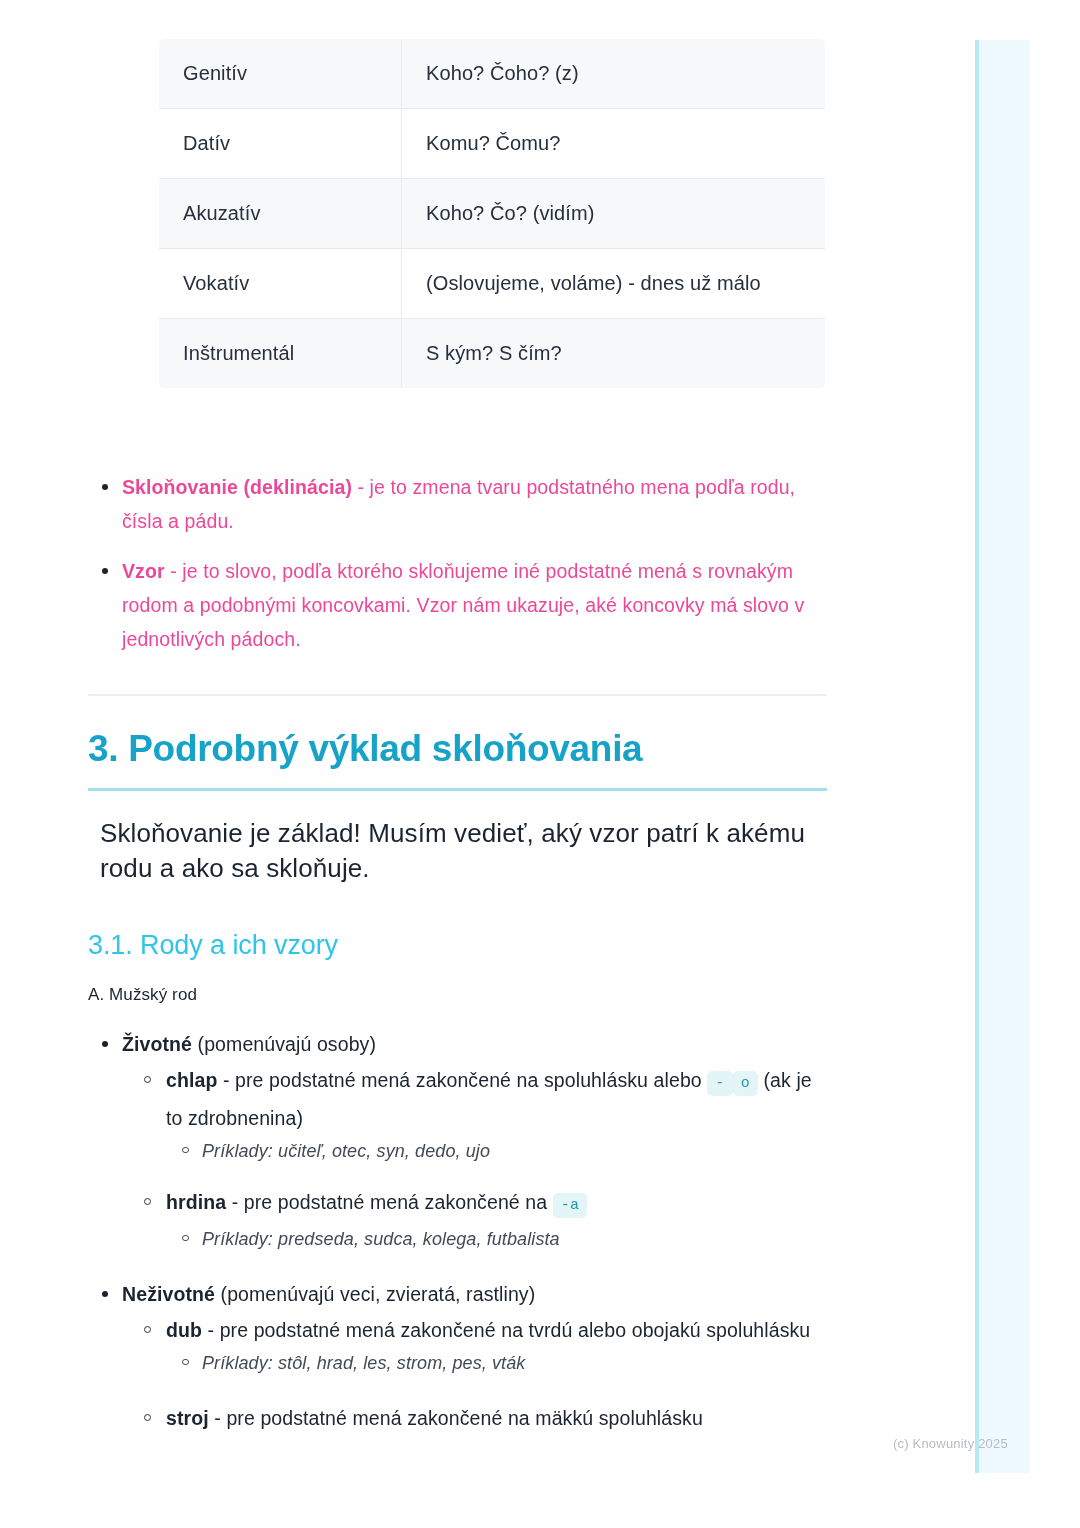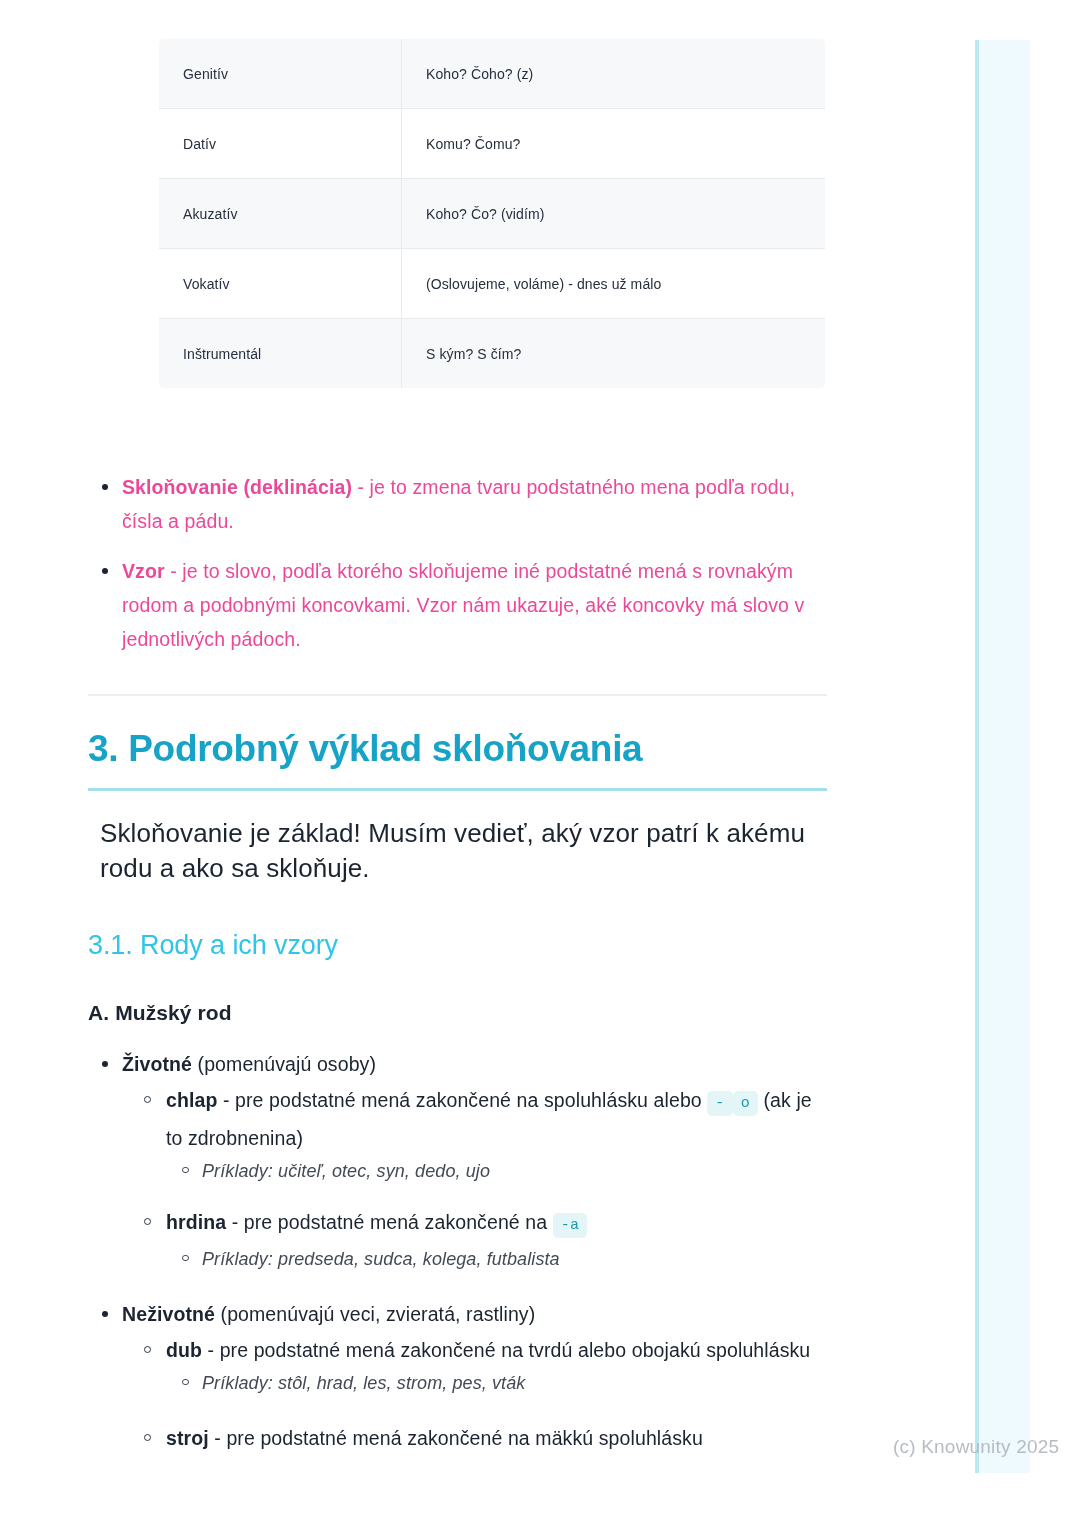--- a/index.html
+++ b/index.html
@@ -37,21 +37,21 @@
     border-collapse: collapse;
     table-layout: fixed;
     border: 1px solid #e7eaee;
     border-radius: 6px;
     overflow: hidden;
   }
   .case-table td {
     border: 1px solid #e7eaee;
     padding: 0 24px;
     height: 69px;
-    font-size: 14px;
+    font-size: 20px;
     color: #262f3d;
     vertical-align: middle;
     letter-spacing: .1px;
   }
   .case-table td.c1 { width: 194px; }
   .case-table tr:nth-child(odd) td { background: #f7f8fa; }
   .case-table tr:nth-child(even) td { background: #ffffff; }
 
   
   .content {
@@ -118,24 +118,24 @@
     max-width: 745px;
   }
   h3.sub {
     font-size: 27px;
     font-weight: normal;
     color: #2ec5e8;
     margin: 44px 0 0 0;
     letter-spacing: -0.1px;
   }
   h4.subsub {
-    font-size: 21px;
-    font-weight: bold;
+    font-size: 17px;
+    font-weight: normal;
     color: #1b2430;
-    margin: 40px 0 0 0;
+    margin: 24px 0 0 0;
     letter-spacing: .1px;
   }
 
   
   ul.gender {
     margin: 22px 8px 0 0;
     padding-left: 34px;
     list-style: none;
   }
   ul.gender > li {
@@ -217,21 +217,21 @@
     padding: 4px 8px;
     white-space: nowrap;
     letter-spacing: .3px;
   }
 
   
   .watermark {
     position: absolute;
     left: 893px;
     top: 1436px;
-    font-size: 19px;
+    font-size: 13px;
     color: #b7bcc4;
     letter-spacing: .2px;
     white-space: nowrap;
     text-align: center;
   }
 </style>
 </head>
 <body>
 
 <div class="side-strip"></div>

